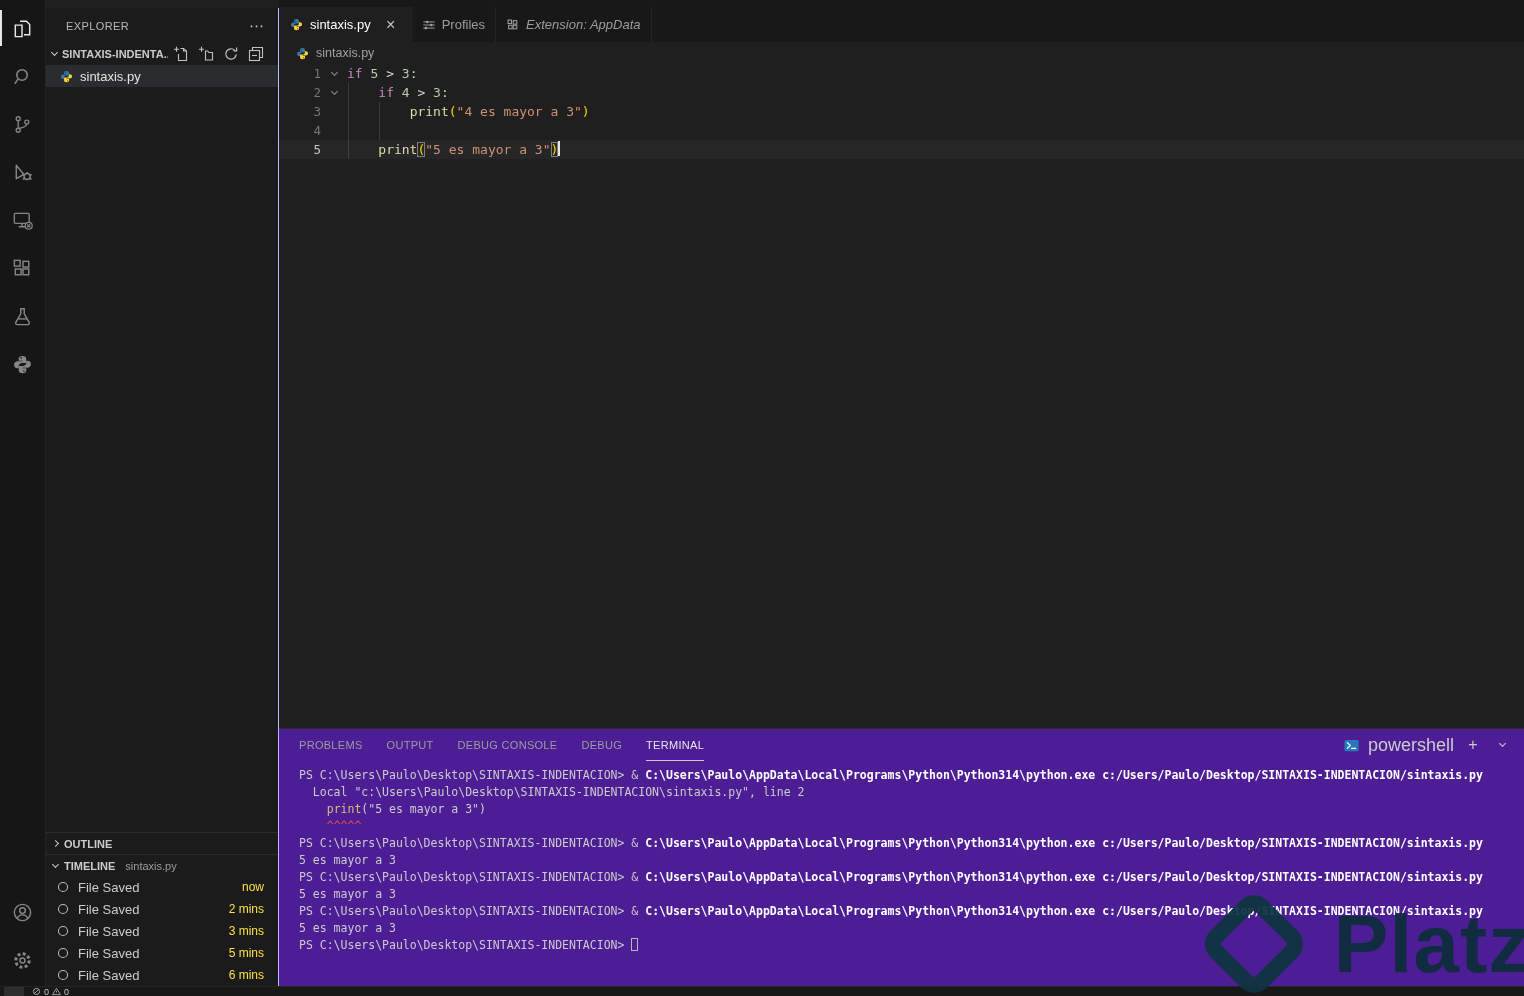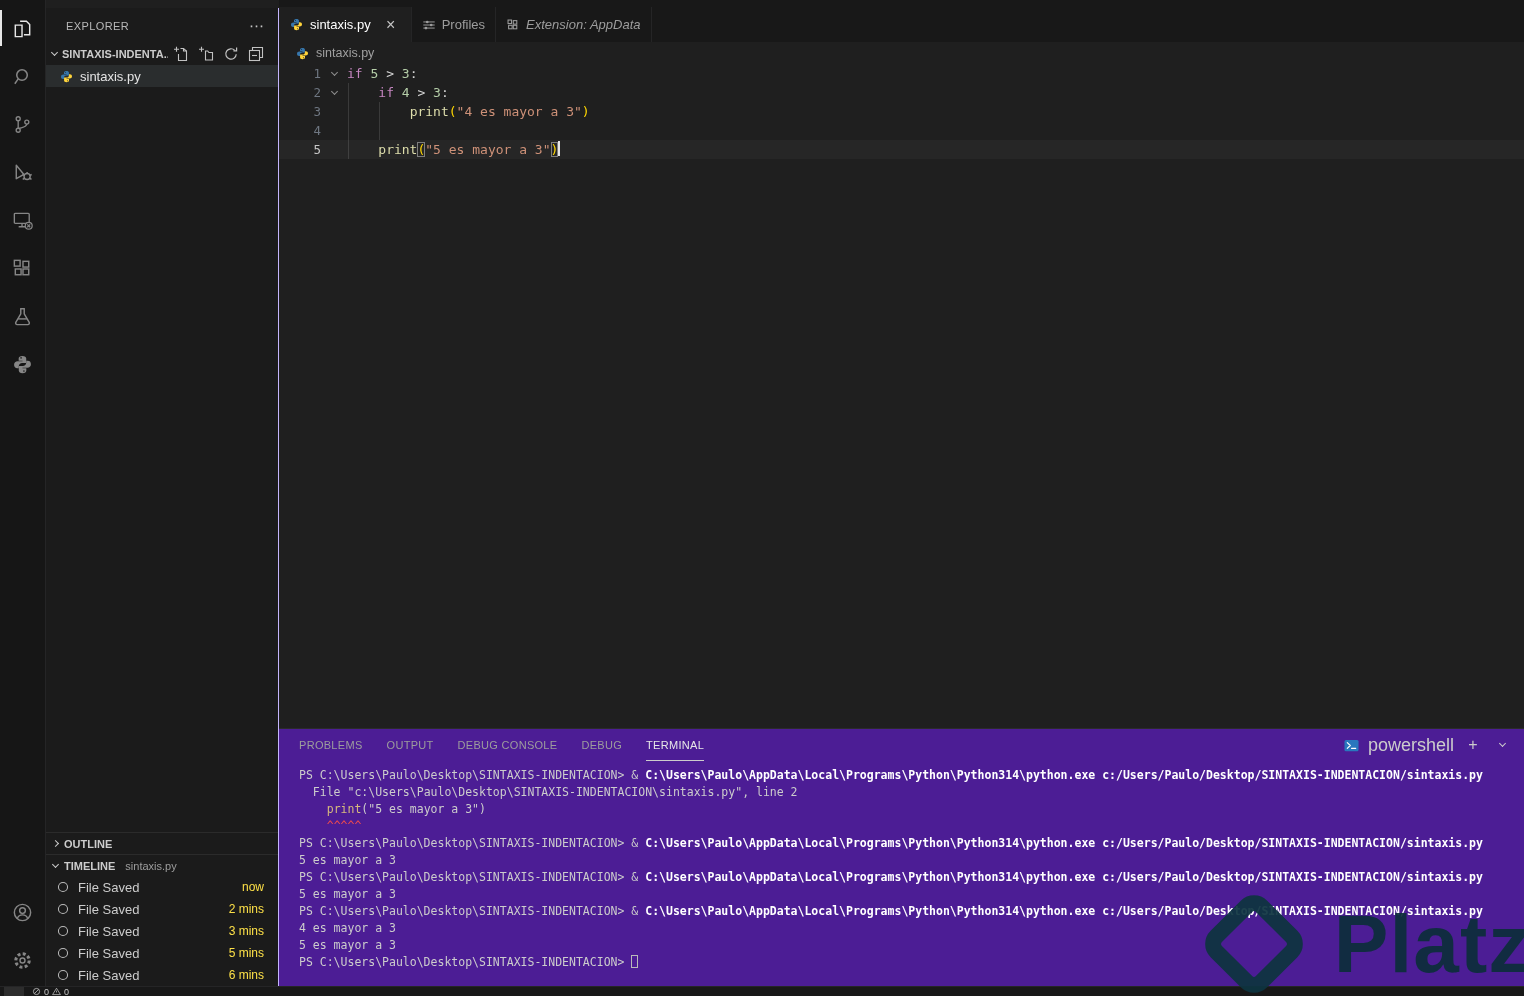--- a/index.html
+++ b/index.html
@@ -443,29 +443,28 @@
             </span>
           <span class="shell-label">powershell</span>
           <span class="panel-btn">+</span>
           <span class="panel-btn">
               <span class="chev sm"></span>
             </span>
         </div>
       </div>
       <div class="terminal" id="term">
           <div class="term-line"><span class="t-p">PS C:\Users\Paulo\Desktop\SINTAXIS-INDENTACION&gt; </span><span class="t-p">&amp; </span><span class="t-b">C:\Users\Paulo\AppData\Local\Programs\Python\Python314\python.exe</span><span class="t-b"> c:/Users/Paulo/Desktop/SINTAXIS-INDENTACION/sintaxis.py</span></div>
-          <div class="term-line"><span class="t-p">  File </span><span class="t-p">"c:\Users\Paulo\Desktop\SINTAXIS-INDENTACION\sintaxis.py"</span><span class="t-p">, line 2</span></div>
+          <div class="term-line"><span class="t-p">  Local </span><span class="t-p">"c:\Users\Paulo\Desktop\SINTAXIS-INDENTACION\sintaxis.py"</span><span class="t-p">, line 2</span></div>
           <div class="term-line"><span class="t-p">    </span><span class="t-y">print</span><span class="t-p">("5 es mayor a 3")</span></div>
           <div class="term-line"><span class="t-p">    </span><span class="t-r">^^^^^</span></div>
           <div class="term-line"><span class="t-p">PS C:\Users\Paulo\Desktop\SINTAXIS-INDENTACION&gt; </span><span class="t-p">&amp; </span><span class="t-b">C:\Users\Paulo\AppData\Local\Programs\Python\Python314\python.exe</span><span class="t-b"> c:/Users/Paulo/Desktop/SINTAXIS-INDENTACION/sintaxis.py</span></div>
           <div class="term-line"><span class="t-p">5 es mayor a 3</span></div>
           <div class="term-line"><span class="t-p">PS C:\Users\Paulo\Desktop\SINTAXIS-INDENTACION&gt; </span><span class="t-p">&amp; </span><span class="t-b">C:\Users\Paulo\AppData\Local\Programs\Python\Python314\python.exe</span><span class="t-b"> c:/Users/Paulo/Desktop/SINTAXIS-INDENTACION/sintaxis.py</span></div>
           <div class="term-line"><span class="t-p">5 es mayor a 3</span></div>
           <div class="term-line"><span class="t-p">PS C:\Users\Paulo\Desktop\SINTAXIS-INDENTACION&gt; </span><span class="t-p">&amp; </span><span class="t-b">C:\Users\Paulo\AppData\Local\Programs\Python\Python314\python.exe</span><span class="t-b"> c:/Users/Paulo/Desktop/SINTAXIS-INDENTACION/sintaxis.py</span></div>
-          <div class="term-line"><span class="t-p">4 es mayor a 3</span></div>
           <div class="term-line"><span class="t-p">5 es mayor a 3</span></div>
           <div class="term-line"><span class="t-p">PS C:\Users\Paulo\Desktop\SINTAXIS-INDENTACION&gt; </span><span class="term-cursor"></span></div>
         </div>
     </section>
   </main>
 
 </div>
 
 <div class="statusbar">
   <span class="sb-remote"></span>

